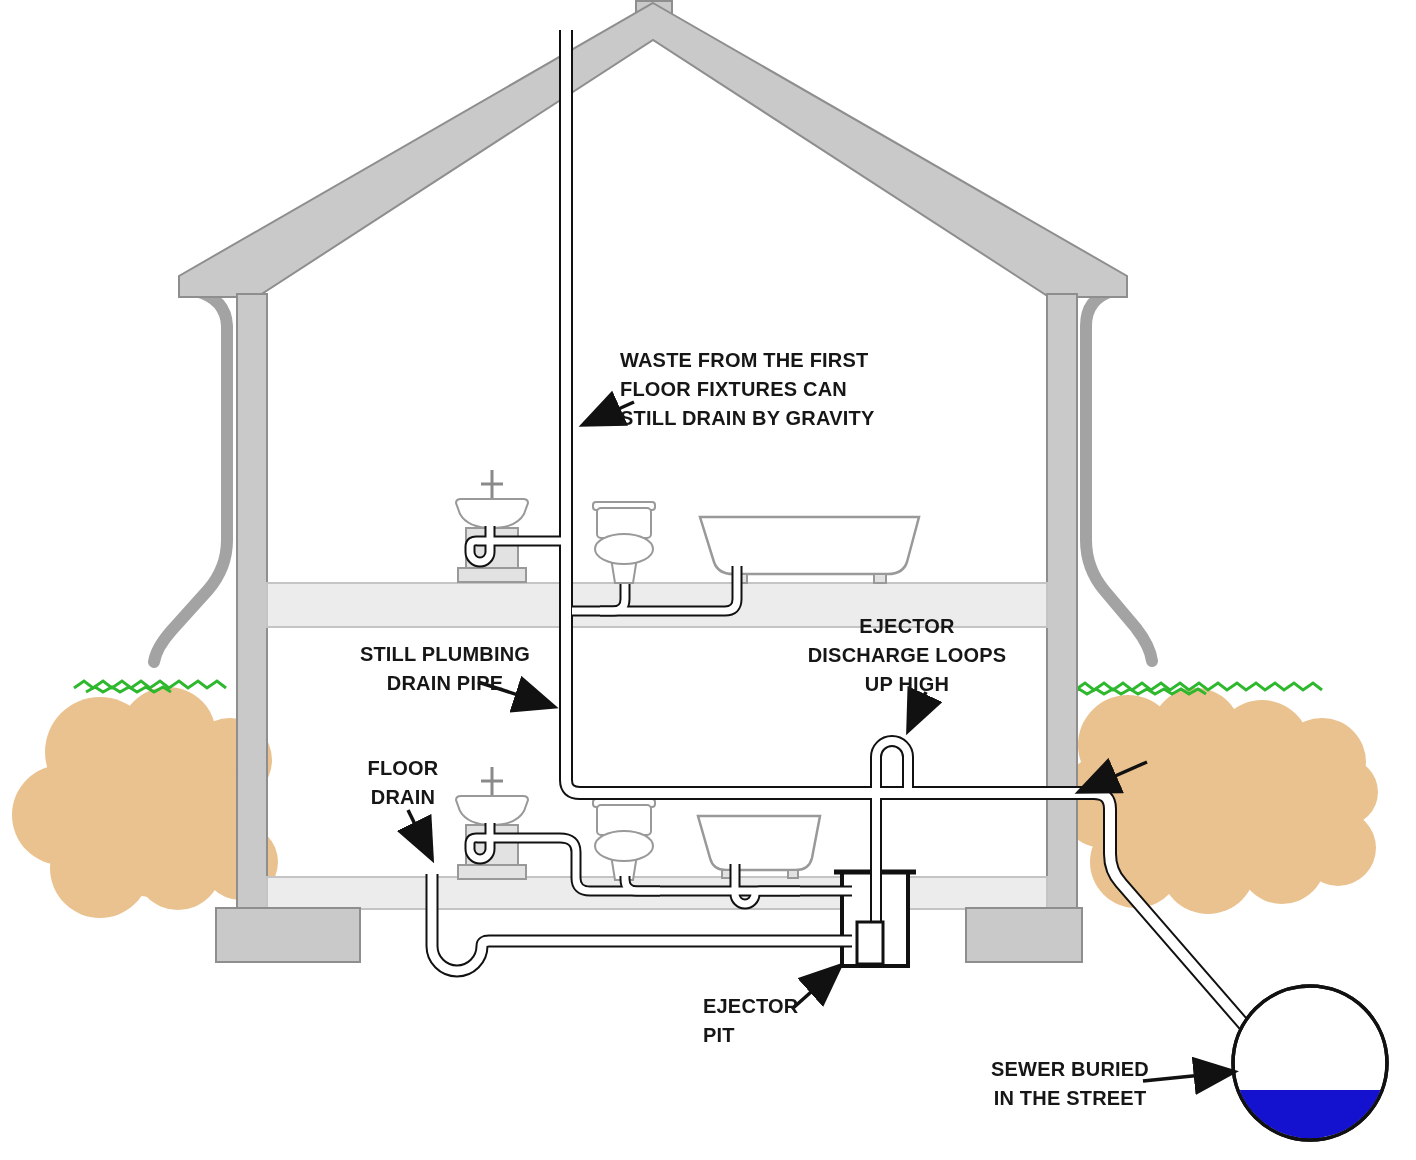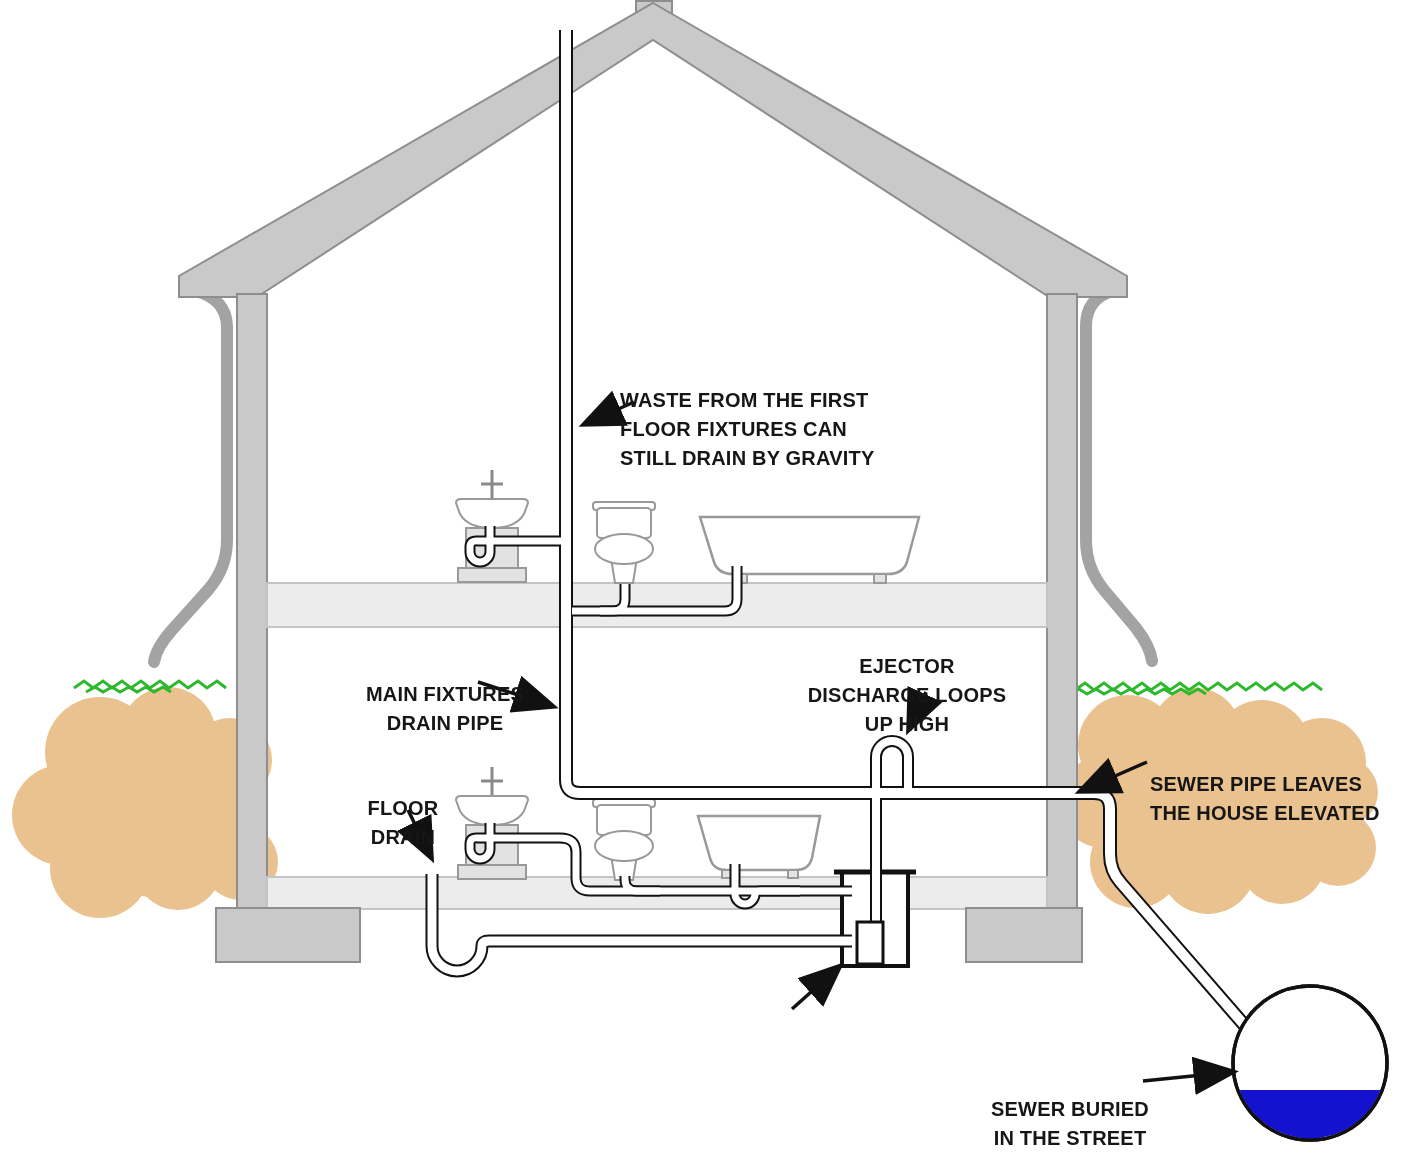--- a/index.html
+++ b/index.html
@@ -3,21 +3,21 @@
 <meta charset="utf-8">
 <style>
   html,body{margin:0;padding:0;background:#fff;}
   .stage{
     position:relative;width:1416px;height:1160px;background:#fff;overflow:hidden;
     font-family:"Liberation Sans", sans-serif;
   }
   .stage svg{position:absolute;left:0;top:0;}
   .lbl{
     position:absolute;color:#161616;font-size:20px;font-weight:600;
-    line-height:1.45;letter-spacing:.2px;margin-top:40px;
+    line-height:1.45;letter-spacing:.2px;
   }
   .lbl.center{text-align:center;}
 </style>
 </head>
 <body>
 
 <div class="stage">
 
 <svg width="1416" height="1160" viewBox="0 0 1416 1160">
   <defs>
@@ -159,24 +159,24 @@
     <path d="M 926,692 L 909,729" marker-end="url(#ah)"></path>
     <path d="M 408,810 L 431,857" marker-end="url(#ah)"></path>
     <path d="M 1147,762 L 1081,791" marker-end="url(#ah)"></path>
     <path d="M 792,1009 L 839,967" marker-end="url(#ah)"></path>
     <path d="M 1143,1081 L 1232,1072" marker-end="url(#ah)"></path>
   </g>
 </svg>
 
 <div class="lbl" style="left:620px;top:346px;width:268px;">WASTE FROM THE FIRST FLOOR FIXTURES CAN STILL DRAIN BY GRAVITY</div>
 
-<div class="lbl center" style="left:356px;top:640px;width:178px;">MAIN FIXTURES DRAIN PIPE</div>
+<div class="lbl center" style="left:356px;top:640px;width:178px;">STILL PLUMBING DRAIN PIPE</div>
 
 <div class="lbl center" style="left:796px;top:612px;width:222px;">EJECTOR DISCHARGE LOOPS UP HIGH</div>
 
 <div class="lbl" style="left:353px;top:754px;width:100px;text-align:center;">FLOOR DRAIN</div>
 
-<div class="lbl" style="left:1150px;top:730px;width:252px;">SEWER PIPE LEAVES THE HOUSE ELEVATED</div>
 
+<div class="lbl" style="left:703px;top:992px;width:120px;">EJECTOR PIT</div>
 
 <div class="lbl" style="left:984px;top:1055px;width:172px;text-align:center;">SEWER BURIED IN THE STREET</div>
 
 </div>
 
 </body></html>

